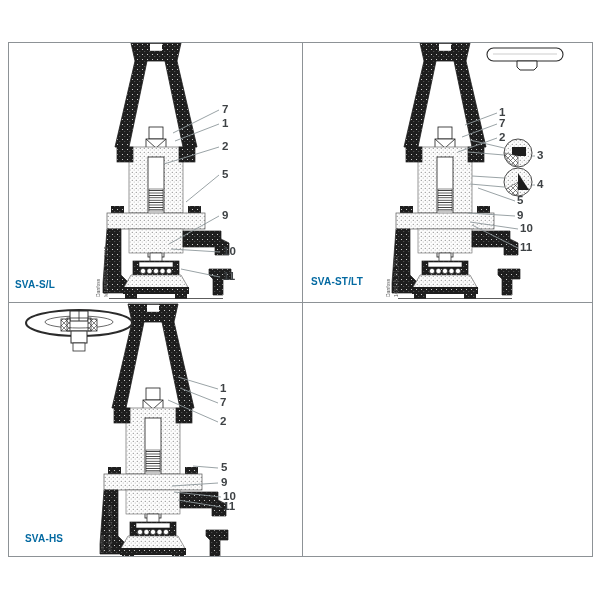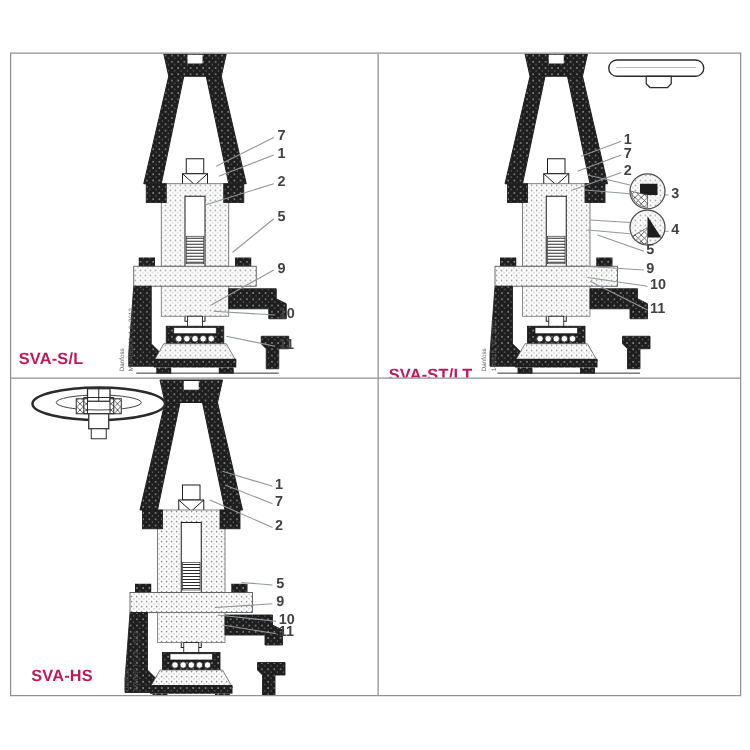--- a/index.html
+++ b/index.html
@@ -9,21 +9,21 @@
          border:1px solid #8d9296;background:#fff;}
   .divider-v{position:absolute;left:293px;top:0;width:1px;height:513px;background:#8d9296;}
   .divider-h{position:absolute;left:0;top:259px;width:583px;height:1px;background:#8d9296;}
   .cell{position:absolute;overflow:hidden;}
   .cell.tl{left:0;top:0;width:293px;height:259px;}
   .cell.tr{left:294px;top:0;width:289px;height:259px;}
   .cell.bl{left:0;top:260px;width:293px;height:253px;}
   .cell.br{left:294px;top:260px;width:289px;height:253px;}
   .drawing{position:absolute;left:0;top:0;}
   .co{position:absolute;font-size:11.5px;font-weight:600;color:#3e4245;line-height:1;}
-  .plabel{position:absolute;font-size:13px;font-weight:600;color:#be185d;letter-spacing:.2px;line-height:1;}
+  .plabel{position:absolute;font-size:10px;font-weight:600;color:#0369a1;letter-spacing:.2px;line-height:1;}
   .docnote{position:absolute;writing-mode:vertical-rl;transform:rotate(180deg);
            font-size:5px;line-height:1.5;color:#5a5a5a;white-space:nowrap;}
   .docnote span{display:block;}
 </style>
 </head>
 <body>
 
 <div class="stage">
 
   <svg width="0" height="0" style="position:absolute" aria-hidden="true">
@@ -166,21 +166,21 @@
       </svg>
       <span class="co" style="left:196px;top:64px">1</span>
       <span class="co" style="left:196px;top:75px">7</span>
       <span class="co" style="left:196px;top:89px">2</span>
       <span class="co" style="left:234px;top:107px">3</span>
       <span class="co" style="left:234px;top:136px">4</span>
       <span class="co" style="left:214px;top:152px">5</span>
       <span class="co" style="left:214px;top:167px">9</span>
       <span class="co" style="left:217px;top:180px">10</span>
       <span class="co" style="left:217px;top:199px">11</span>
-      <span class="plabel" style="left:8px;top:250px">SVA-ST/LT</span>
+      <span class="plabel" style="left:8px;top:234px">SVA-ST/LT</span>
       <div class="docnote" style="left:82px;top:200px;height:54px">
         <span>Danfoss</span>
         <span>148B1B_OL_2012</span>
       </div>
     </section>
 
     <section class="cell bl">
       <svg class="drawing" width="293" height="253" viewBox="0 0 293 253">
         <use href="#sym-valve" x="59" y="1" width="170" height="256"></use>
 

